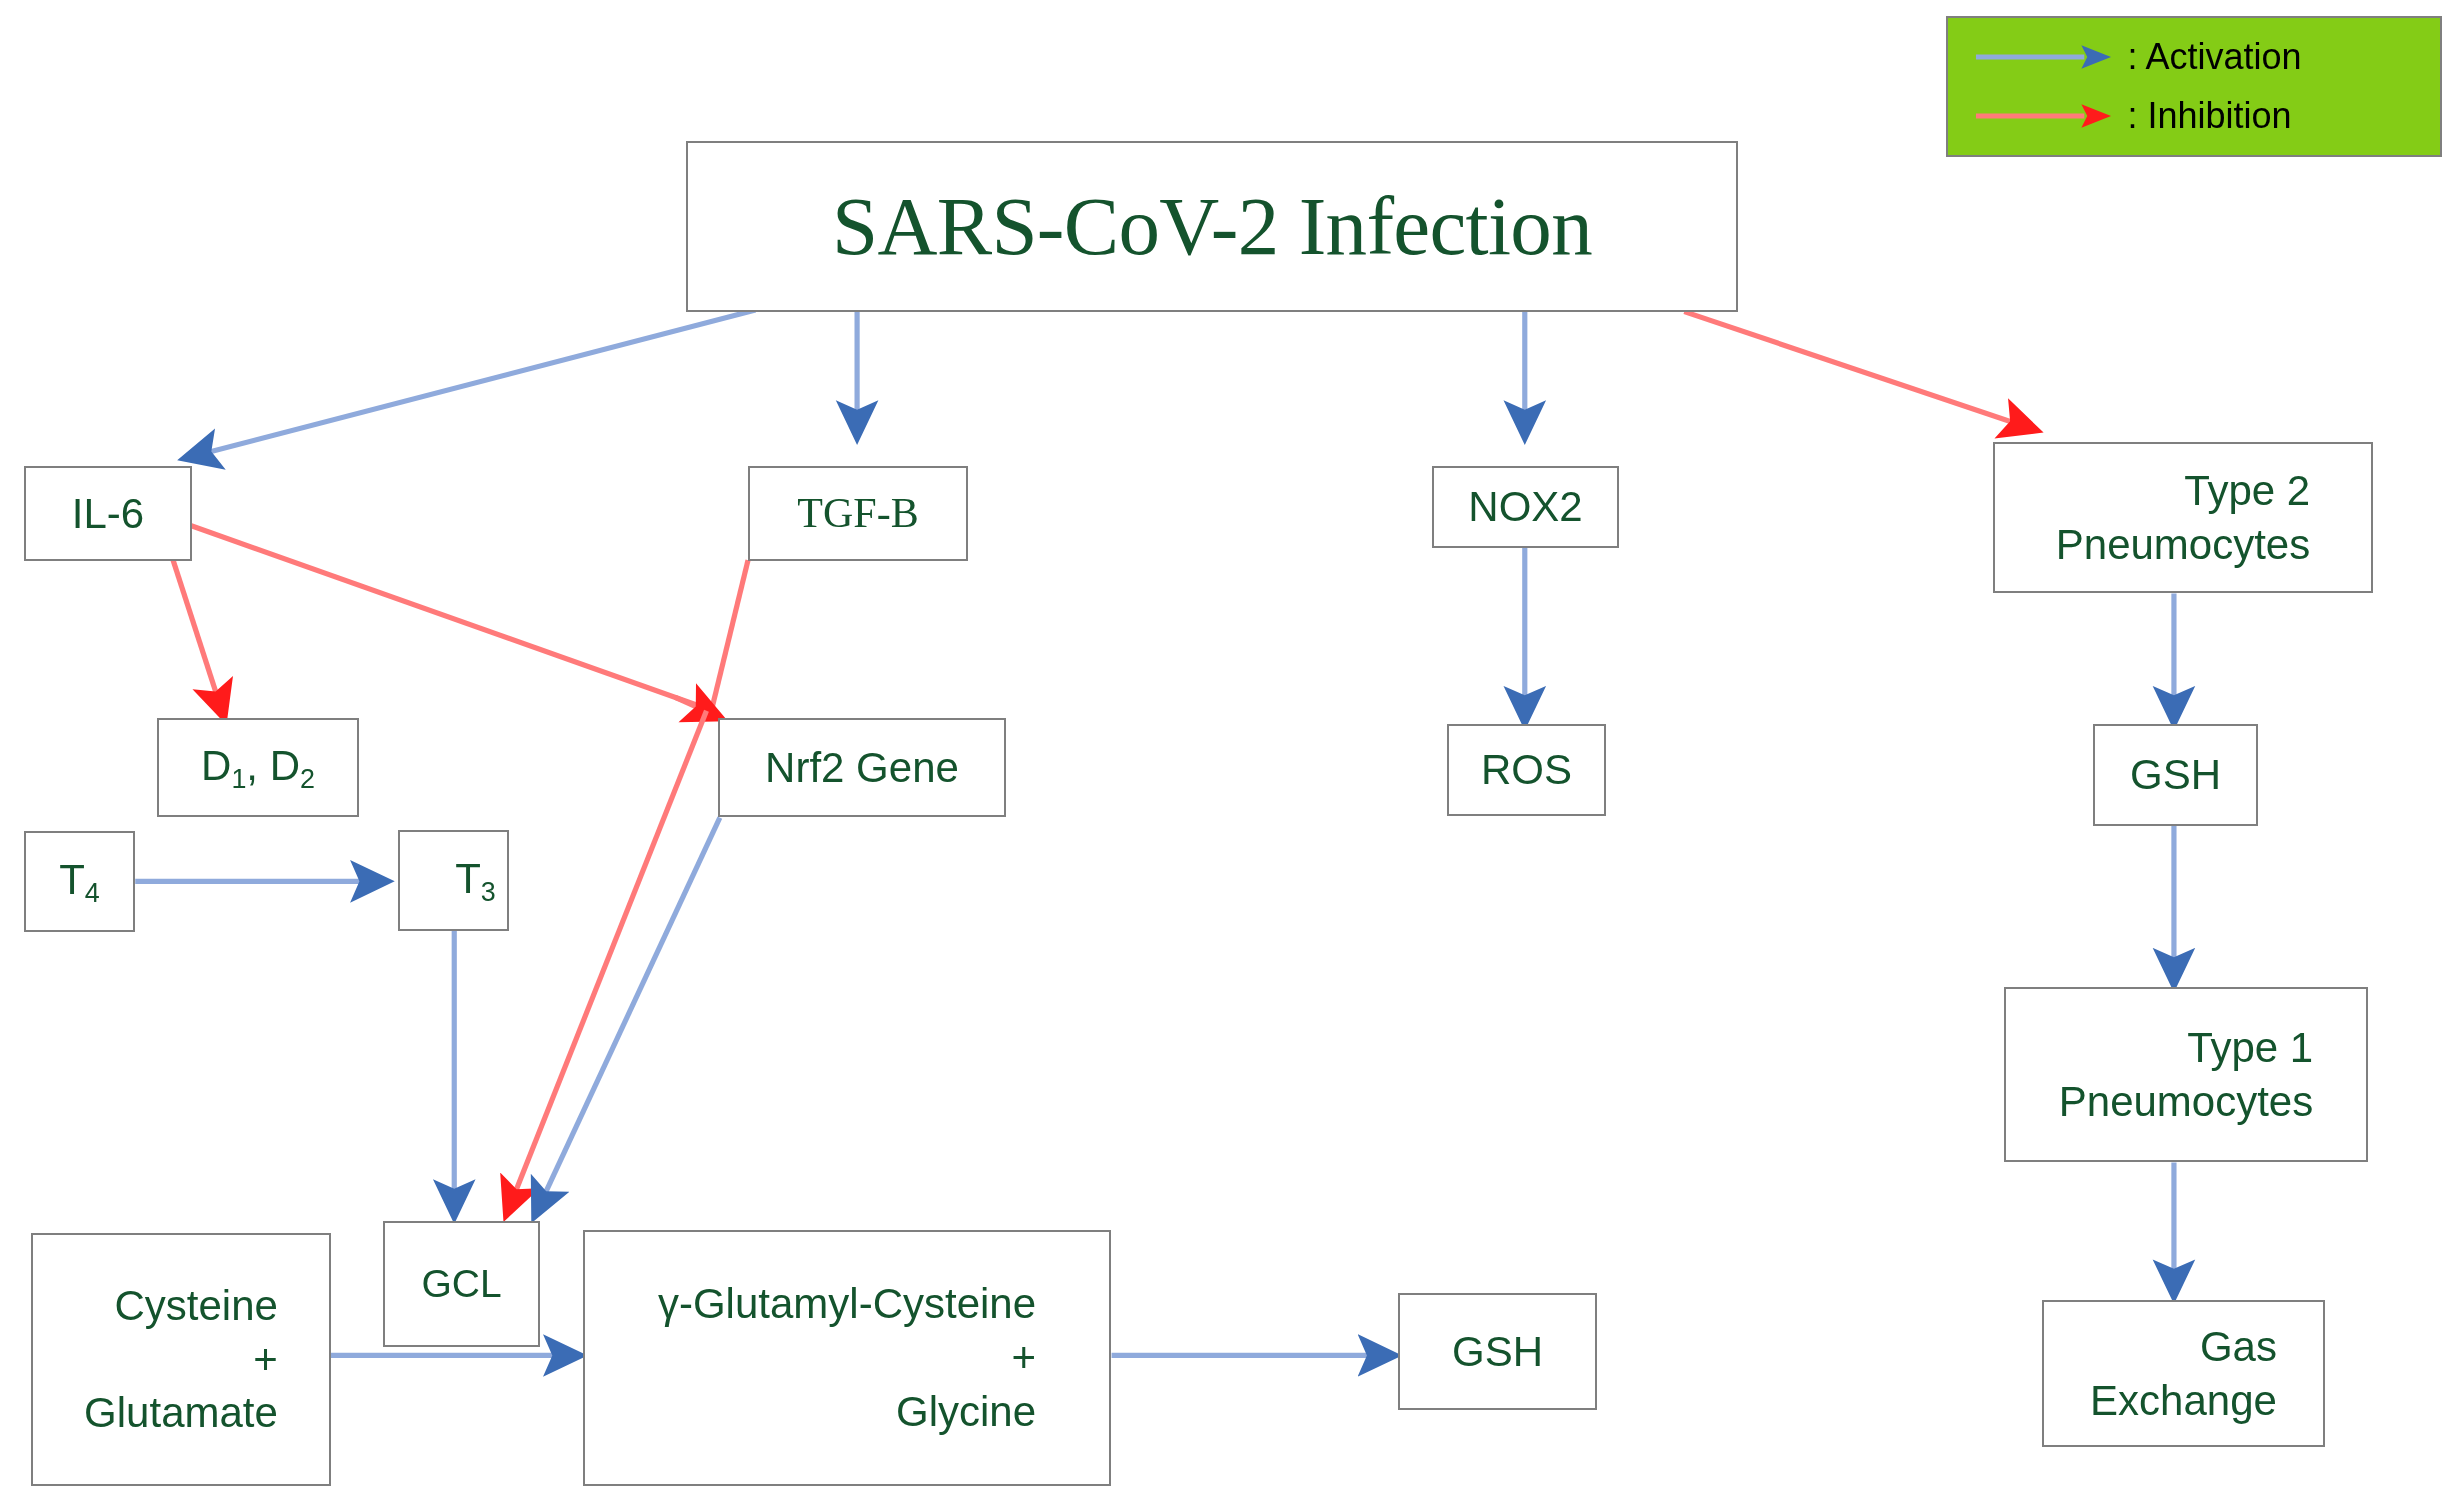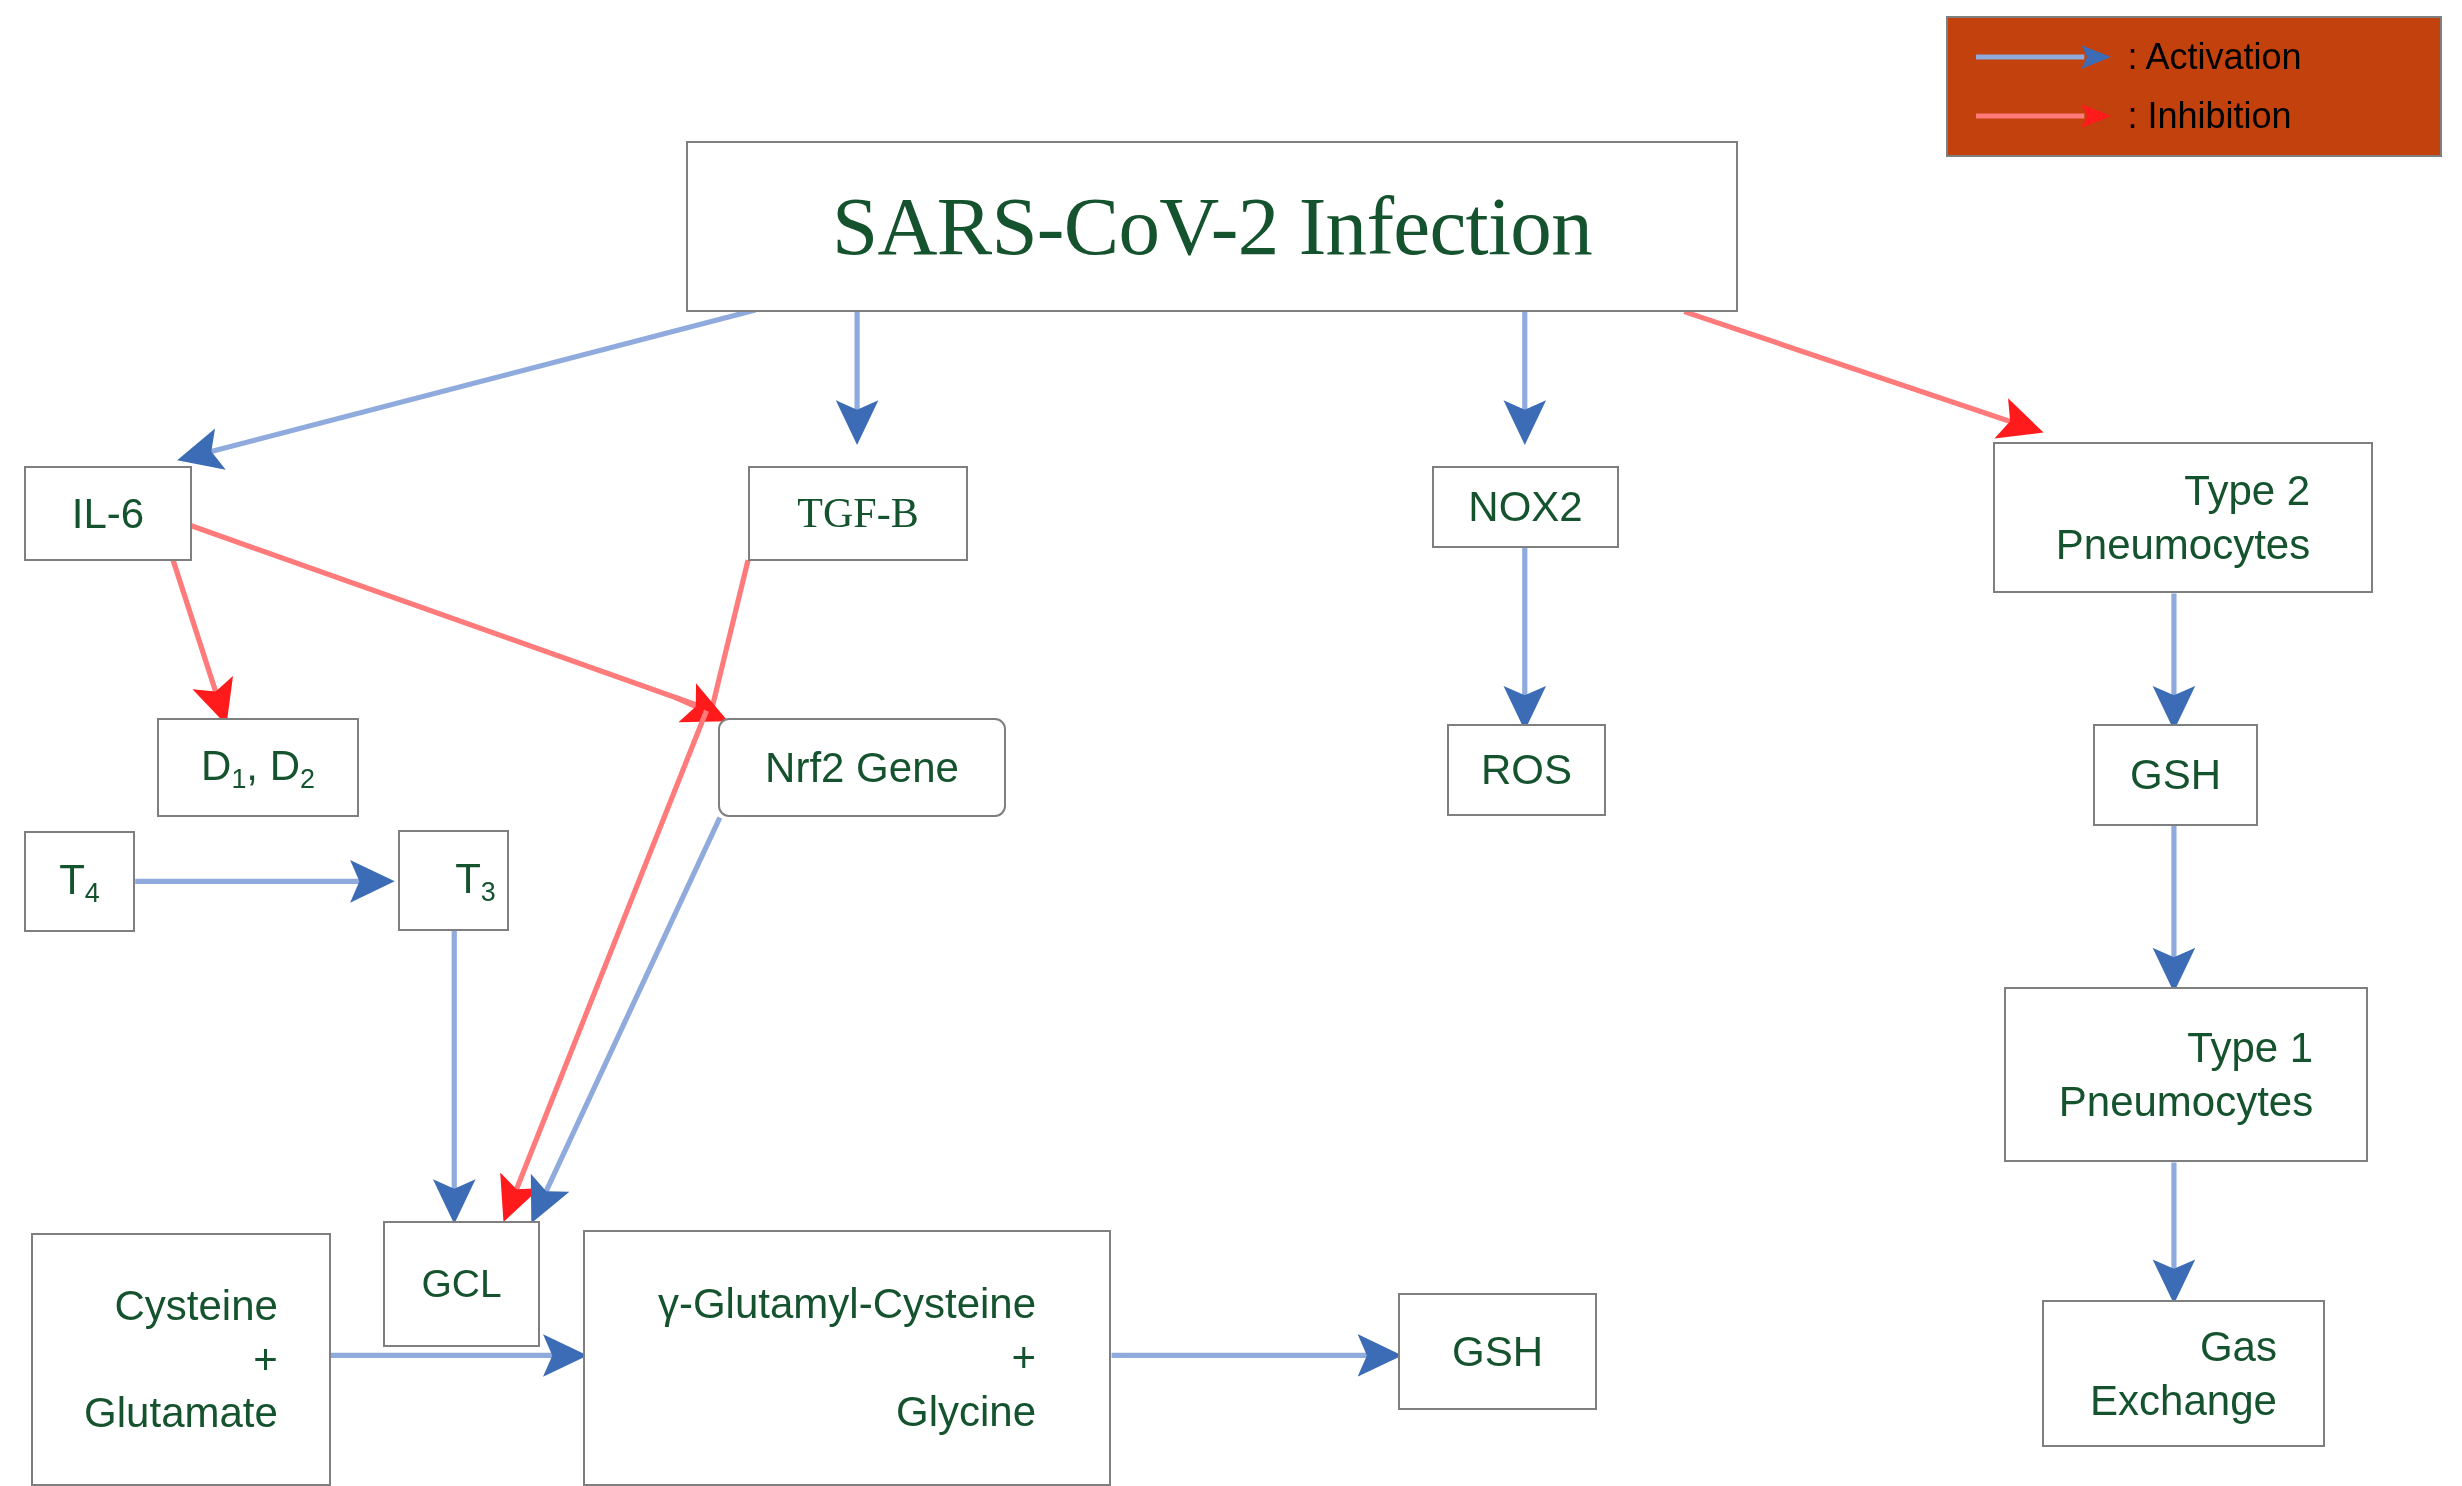--- a/index.html
+++ b/index.html
@@ -36,21 +36,21 @@
   .node.serif{font-family:"Liberation Serif",serif;}
   .title-node{
     font-size:83px;
     letter-spacing:-0.7px;
   }
   .sz-lg{font-size:42px;}
   .sz-md{font-size:39px;}
   .legend{
     position:absolute;
     box-sizing:border-box;
-    background:#c2410c;
+    background:#84cc16;
     border:2.2px solid #7f7f7f;
     z-index:4;
   }
   .legend-row{
     position:absolute;
     display:flex;
     align-items:center;
   }
   .legend-label{
     font-size:36px;
@@ -119,21 +119,21 @@
 
   <div class="node serif sz-lg" style="left:748px;top:466px;width:220px;height:95px;">TGF-B</div>
 
   <div class="node sz-lg" style="left:1432px;top:466px;width:187px;height:82px;">NOX2</div>
 
   <div class="node sz-lg" style="left:1993px;top:442px;width:380px;height:151px;">Type 2
 Pneumocytes</div>
 
   <div class="node sz-lg" style="left:157px;top:718px;width:202px;height:99px;"><span>D<sub>1</sub>, D<sub>2</sub></span></div>
 
-  <div class="node sz-lg" style="left:718px;top:718px;width:288px;height:99px;border-radius:11px;">Nrf2 Gene</div>
+  <div class="node sz-lg" style="left:718px;top:718px;width:288px;height:99px;">Nrf2 Gene</div>
 
   <div class="node sz-lg" style="left:1447px;top:724px;width:159px;height:92px;">ROS</div>
 
   <div class="node sz-lg" style="left:2093px;top:724px;width:165px;height:102px;">GSH</div>
 
   <div class="node sz-lg" style="left:24px;top:831px;width:111px;height:101px;"><span>T<sub>4</sub></span></div>
 
   <div class="node sz-lg" style="left:398px;top:830px;width:111px;height:101px;padding-left:44px;"><span>T<sub>3</sub></span></div>
 
   <div class="node sz-lg" style="left:2004px;top:987px;width:364px;height:175px;">Type 1

